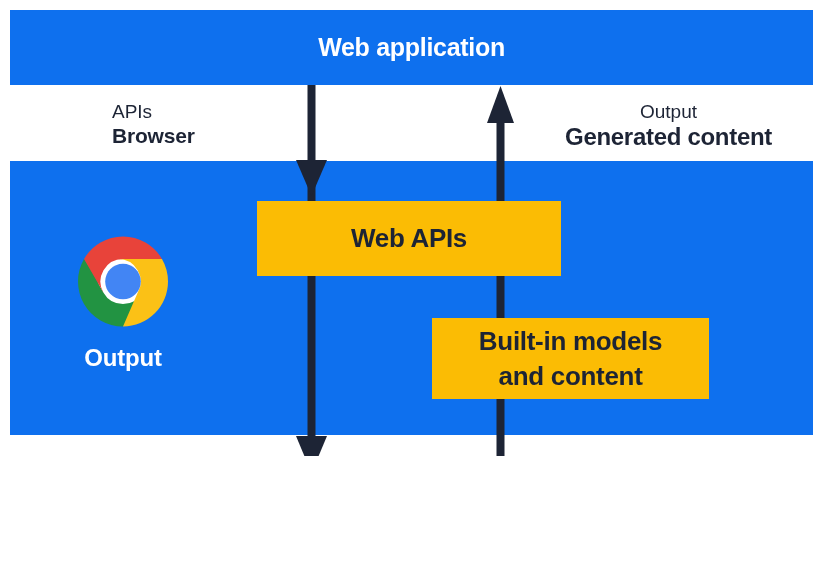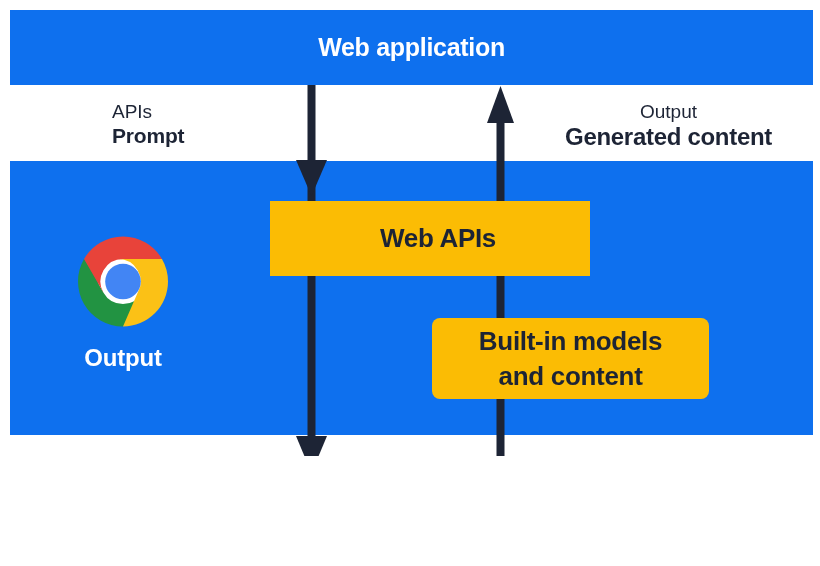--- a/index.html
+++ b/index.html
@@ -59,22 +59,22 @@
     display: flex;
     align-items: center;
     justify-content: center;
     text-align: center;
     color: var(--dark-text, #1d2435);
     font-weight: 700;
     font-size: 26px;
     line-height: 35px;
     letter-spacing: -0.3px;
   }
-  .box-webapis { left: 270px; top: 201px; width: 304px; height: 75px; padding-left: 16px; }
-  .box-builtin { left: 432px; top: 318px; width: 277px; height: 81px; border-radius: 8px; }
+  .box-webapis { left: 257px; top: 201px; width: 304px; height: 75px; }
+  .box-builtin { left: 432px; top: 318px; width: 277px; height: 81px; }
   .chrome-icon {
     position: absolute;
     left: 78px;
     top: 236px;
     width: 90px;
     height: 91px;
     z-index: 1;
   }
   .browser-label {
     position: absolute;
@@ -93,21 +93,21 @@
 <body>
 
 <div class="canvas">
 
   <div class="layer layer-top">
     <span class="bar-title">Web application</span>
   </div>
 
   <div class="io io-left">
     <div class="io-title">APIs</div>
-    <div class="io-value">Prompt</div>
+    <div class="io-value">Browser</div>
   </div>
 
   <div class="io io-right">
     <div class="io-title">Output</div>
     <div class="io-value">Generated content</div>
   </div>
 
   <div class="layer layer-mid"></div>
 
   <svg class="arrows" width="820" height="566" viewBox="0 0 820 566">

